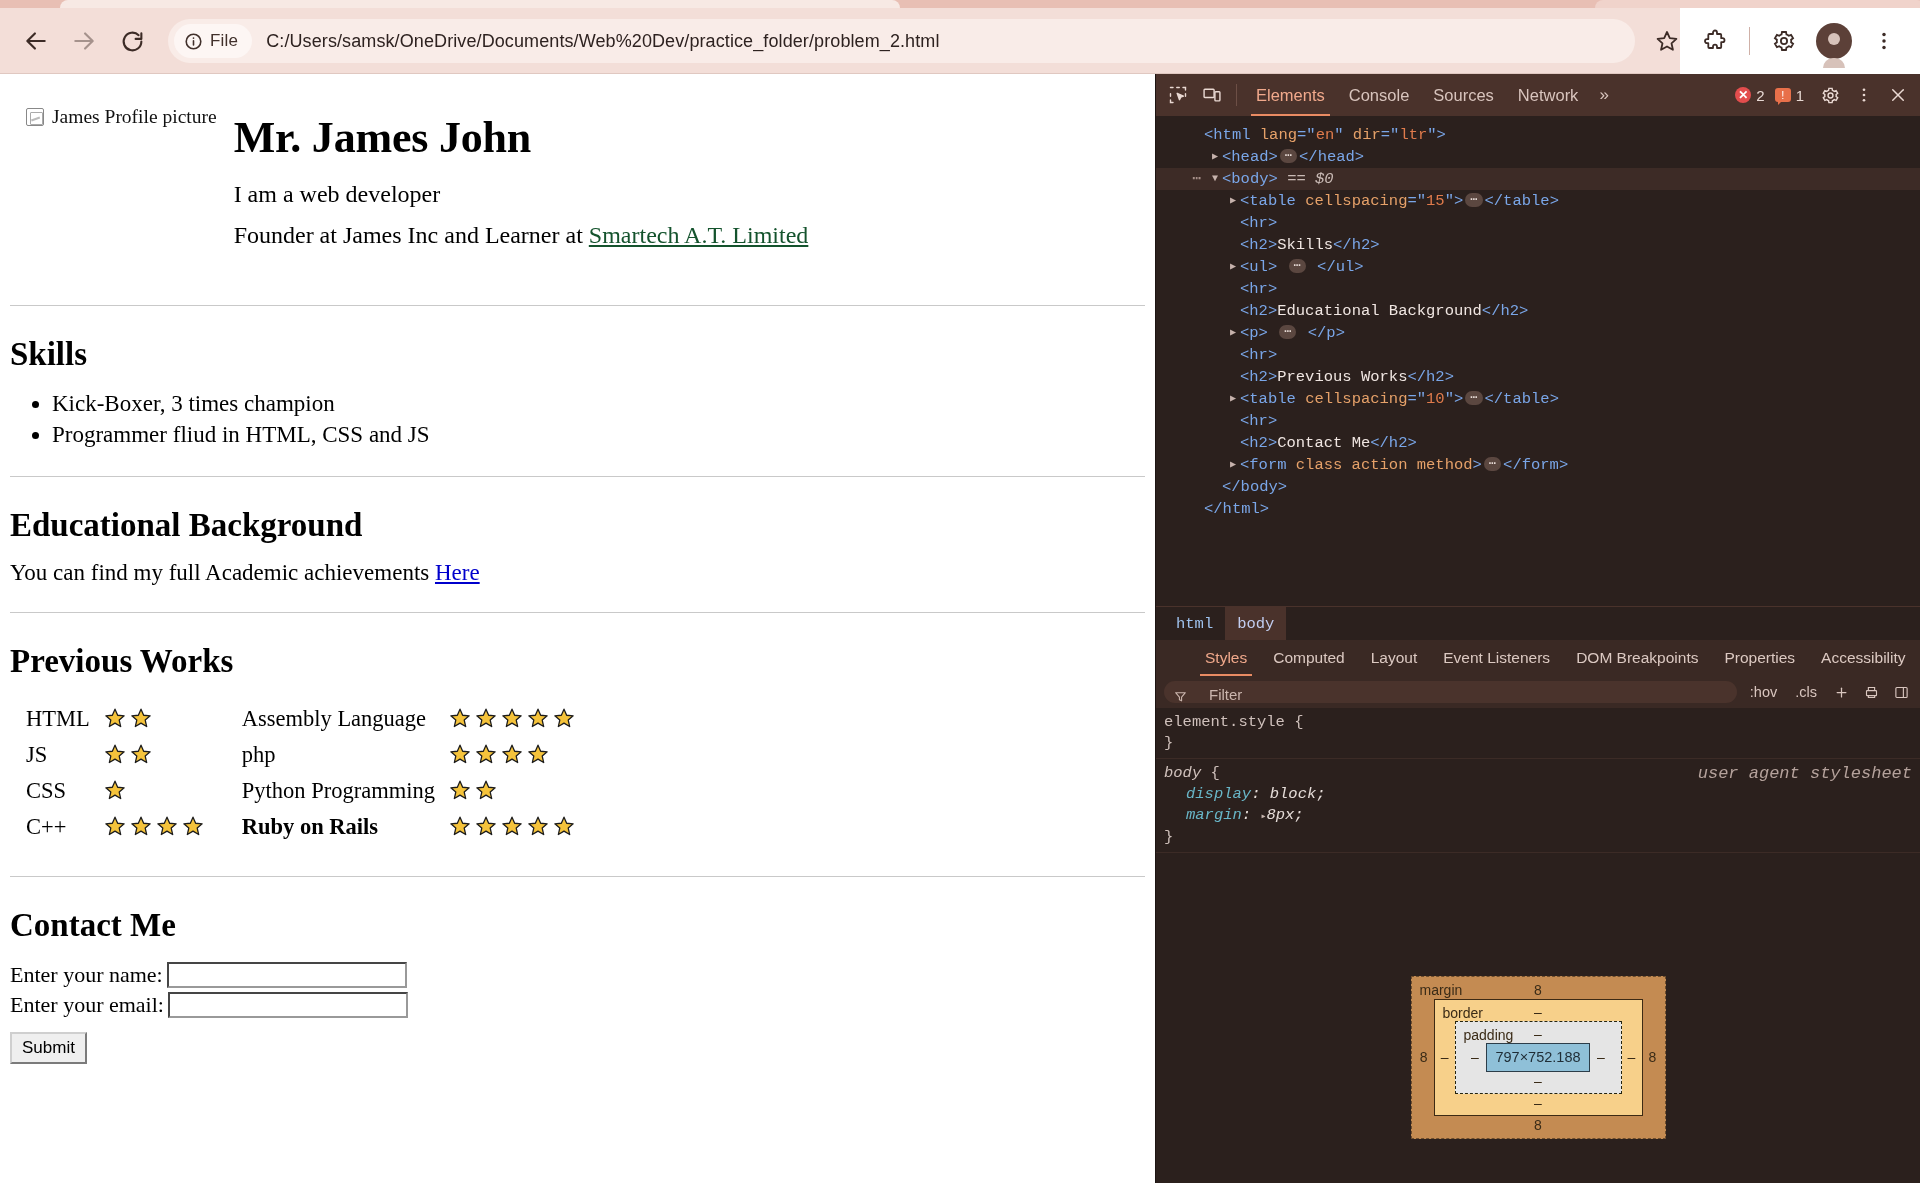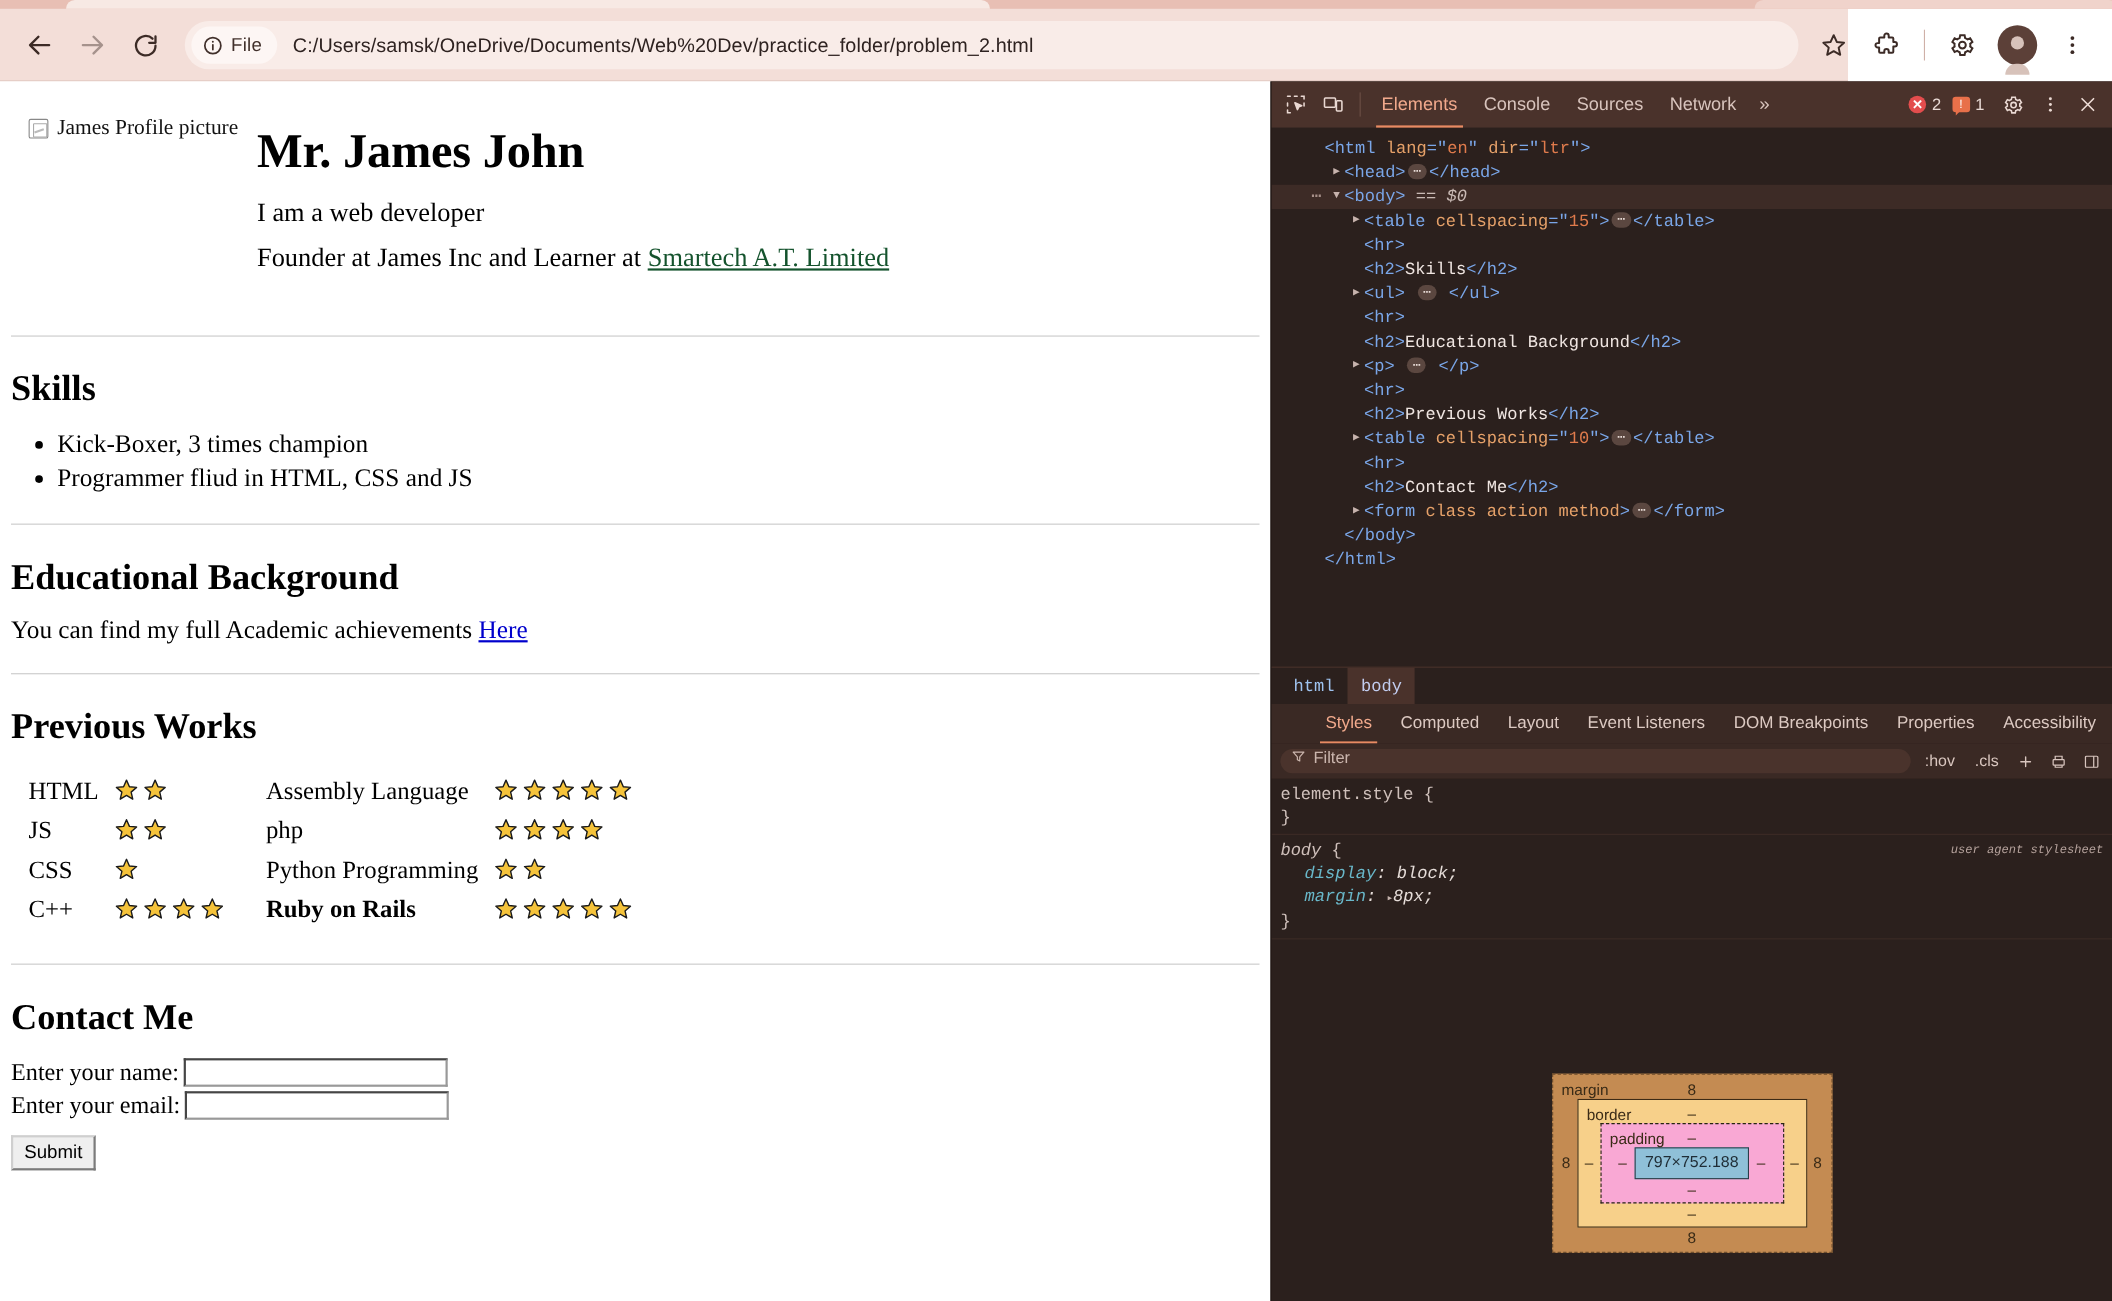--- a/index.html
+++ b/index.html
@@ -233,37 +233,37 @@
   .stab.active { color: #f1a98c; }
   .stab.active:after {
     content:""; position:absolute; bottom:0; left:8px; right:8px; height:2px; background:#e98b63;
   }
   .filter-bar {
     height: 32px; background: #3a2924; display:flex; align-items:center;
     padding: 0 8px; gap: 8px; flex: 0 0 auto;
   }
   .filter-input {
     flex: 1 1 auto; height: 22px; background: #4a332c; border-radius: 11px;
-    display:flex; align-items:flex-start; gap:7px; padding: 0 10px;
+    display:flex; align-items:flex-end; gap:22px; padding: 0 10px;
     font-size: 15px; color: #cbb6ae;
   }
   .filter-tool { font-size: 14.5px; color: #d9c6bf; padding: 0 5px; white-space: nowrap; }
   .filter-ico { width: 22px; height: 22px; display:flex; align-items:center; justify-content:center; color:#d9c6bf;}
 
   .styles-body {
     flex: 1 1 auto; background: #2b201d; overflow: hidden;
     font-family: "Liberation Mono", monospace; font-size: 15.5px; line-height: 21px;
     position: relative;
   }
   .rule { padding: 4px 0 4px 8px; border-bottom: 1px solid #3c2b26; position: relative; }
   .sel-name { color: #cfc0bb; }
   .sel-name.it { font-style: italic; }
   .ua-note {
     position: absolute; right: 8px; top: 4px; font-style: italic;
-    color: #b5a29c; font-size: 11px;
+    color: #b5a29c; font-size: 17px;
   }
   .prop { color: #69b7c9; font-style: italic; padding-left: 22px; }
   .val { color: #e6ddd9; font-style: italic; }
   .brace { color: #cfc0bb; }
   .tri { color: #c6b4ae; font-size: 10px; }
 
   .boxmodel-wrap {
     position: absolute; left: 0; right: 0; bottom: 0; height: 215px;
     display:flex; align-items: flex-start; justify-content: center; padding-top: 8px;
   }
@@ -274,21 +274,21 @@
   }
   .bm-label { position: absolute; left: 8px; top: 3px; font-size: 14px; }
   .bm-top { font-size: 14px; line-height: 18px; }
   .bm-mid { display:flex; align-items:center; justify-content:center; gap: 6px; }
   .bm-side { font-size: 14px; width: 14px; text-align:center; }
   .bm-border {
     background: #f7d08a; border: 1px solid #3d2a14; padding: 3px 20px; position: relative;
     width: 100%; text-align:center;
   }
   .bm-padding {
-    background: #f9a8d4; border: 1px dashed #24240f; padding: 3px 14px; position: relative;
+    background: #e5e5e5; border: 1px dashed #24240f; padding: 3px 14px; position: relative;
     width: 100%; text-align:center;
   }
   .bm-content {
     background: #8fc0d8; border: 1px solid #2c3d49; padding: 3px 8px;
     font-size: 14.5px; color: #1f2d36; white-space: nowrap;
   }
 </style>
 </head>
 <body>
 

